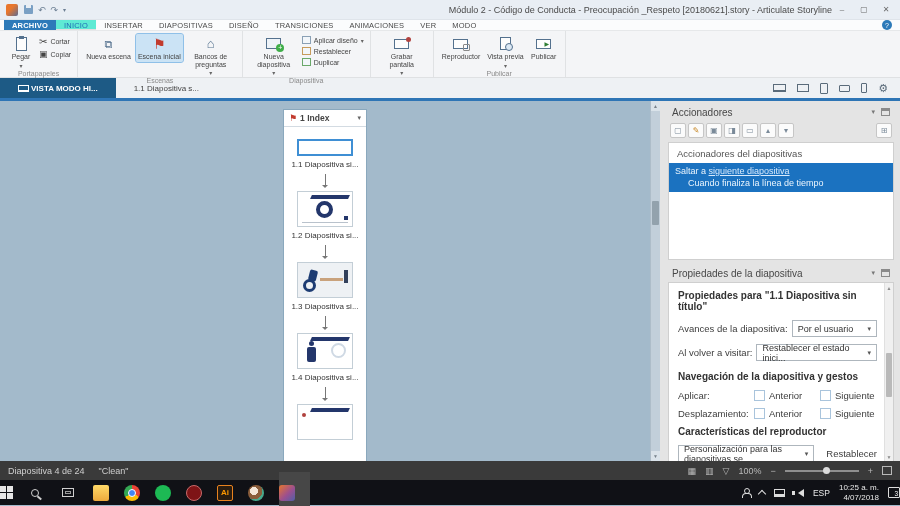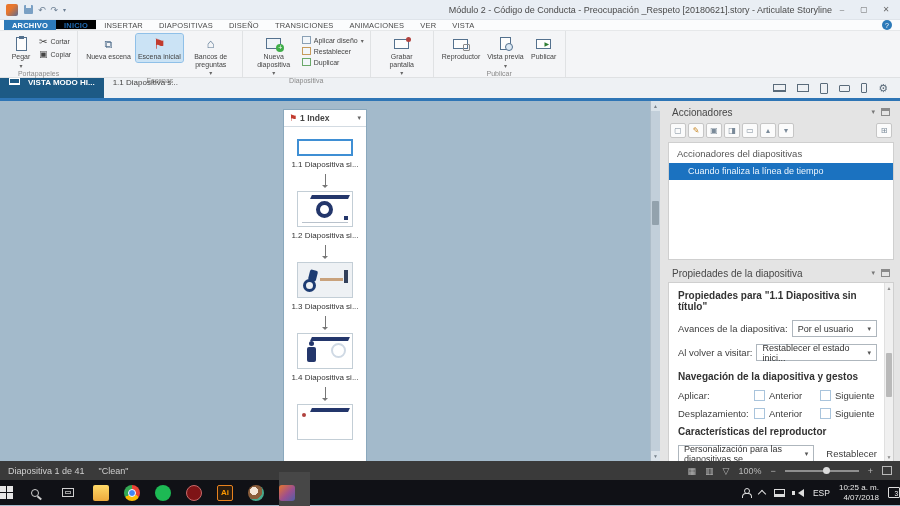--- a/index.html
+++ b/index.html
@@ -13,21 +13,21 @@
   .icsave{width:9px;height:9px;background:#7aa0c4;position:relative;border-radius:1px}
   .icsave::after{content:"";position:absolute;top:0;left:2px;width:5px;height:3px;background:#e9eef4}
   .tb-title{flex:1;text-align:right;font-size:9px;color:#4a4a4a;white-space:nowrap;overflow:hidden;text-overflow:ellipsis}
   .winbtns{display:flex;gap:2px}
   .winbtn{width:20px;height:16px;display:flex;align-items:center;justify-content:center;font-size:8px;color:#6a6a6a}
 
   
   .tabrow{height:11px;background:#fbfcfd;display:flex;align-items:stretch;padding-left:4px;border-bottom:1px solid #e6e8ea}
   .rtab{padding:0 8px;font-size:7.5px;letter-spacing:.2px;color:#4a4a4a;display:flex;align-items:center}
   .rtab.file{background:#2d7ab9;color:#fff;font-weight:bold}
-  .rtab.active{color:#1f6cb5;font-weight:bold;background:#000000;box-shadow:0 -1px 0 #e0e0e0 inset}
+  .rtab.active{color:#1f6cb5;font-weight:normal;background:#5eead4;box-shadow:0 -1px 0 #e0e0e0 inset}
   .helpcirc{margin-left:auto;margin-right:8px;align-self:center;width:10px;height:10px;border-radius:50%;background:#2d7ab9;color:#fff;font-size:7px;display:flex;align-items:center;justify-content:center}
   .helpcirc::before{content:"?"}
 
   
   .ribbon{height:47px;background:#f4f5f7;display:flex;align-items:stretch;border-bottom:1px solid #dfe1e3}
   .rgroup{display:flex;flex-direction:column;border-right:1px solid #e0e2e4}
   .rbtns{flex:1;display:flex;align-items:flex-start;gap:3px;padding:3px 6px 0}
   .rglabel{font-size:7px;text-align:center;color:#8a8a8a;padding:0 4px 2px;min-height:9px}
   .bigbtn{min-width:30px;max-width:50px;display:flex;flex-direction:column;align-items:center;gap:1px;padding:1px 2px;border-radius:2px}
   .bigbtn.hl{background:#cbe3f5;outline:1px solid #8fc0e8}
@@ -51,21 +51,21 @@
   .i-player::after{content:"";position:absolute;right:-3px;bottom:-3px;width:5px;height:5px;border:1.5px solid #8a8a8a;border-radius:1px}
   .i-preview{width:11px;height:13px;border:1px solid #54718e;position:relative;background:#fdfdfd}
   .i-preview::after{content:"";position:absolute;right:-3px;bottom:-2px;width:6px;height:6px;border:1.5px solid #54718e;border-radius:50%;background:#dce9f5}
   .i-publish{width:15px;height:10px;border:1px solid #54718e;position:relative;background:#fdfdfd}
   .i-publish::after{content:"▶";font-size:6px;color:#2e7d32;position:absolute;right:1px;top:0}
   .si{width:9px;height:8px;border:1px solid #8aa0b5;display:inline-block;background:#f2f6fa}
   .si.green{border-color:#6aa86a}.si.orange{border-color:#c79b5c}
 
   
   .doctabs{height:20px;background:#eef1f4;display:flex;align-items:stretch}
-  .dtab{display:flex;gap:8px;padding:0 9px;font-size:8px;color:#444}
+  .dtab{display:flex;align-items:center;gap:2px;padding:0 18px;font-size:8px;color:#444}
   .dtab.active{background:#1d5a85;color:#fff;font-weight:bold}
   .laptopic{width:11px;height:7px;border:1px solid currentColor;border-bottom:2px solid currentColor}
   .devrow{margin-left:auto;display:flex;align-items:center;gap:11px;padding-right:12px;color:#5a6b7a}
   .shape{display:inline-block}
   .sh-laptop{width:13px;height:8px;border:1px solid #5a6b7a;border-bottom:2px solid #5a6b7a}
   .sh-monitor{width:12px;height:8px;border:1px solid #5a6b7a}
   .sh-tabv{width:8px;height:11px;border:1px solid #5a6b7a;border-radius:1px}
   .sh-tabh{width:11px;height:7px;border:1px solid #5a6b7a;border-radius:1px}
   .sh-phone{width:6px;height:10px;border:1px solid #5a6b7a;border-radius:1px}
   .sh-gear::before{content:"⚙";font-size:11px;color:#5a6b7a}
@@ -204,21 +204,21 @@
 <div class="tabrow">
   <span id="rtabs" style="display:flex">
       <span class="rtab file">ARCHIVO</span>
       <span class="rtab active">INICIO</span>
       <span class="rtab">INSERTAR</span>
       <span class="rtab">DIAPOSITIVAS</span>
       <span class="rtab">DISEÑO</span>
       <span class="rtab">TRANSICIONES</span>
       <span class="rtab">ANIMACIONES</span>
       <span class="rtab">VER</span>
-      <span class="rtab">VISTA</span>
+      <span class="rtab">MODO</span>
     </span>
   <span class="helpcirc"></span>
 </div>
 
 <div class="ribbon" id="ribbon">
     <div class="rgroup">
       <div class="rbtns">
         <span class="bigbtn">
           <span class="bicon">
             <span class="i-paste"></span>
@@ -412,20 +412,23 @@
         <span class="tgbtn">▣</span>
         <span class="tgbtn">◨</span>
         <span class="tgbtn">▭</span>
         <span class="tgbtn">▴</span>
         <span class="tgbtn">▾</span>
         <span class="tgbtn spacer">⊞</span>
       </div>
       <div class="tgbody">
         <div class="tgsection">Accionadores del diapositivas</div>
         <div class="tgitem">
+          <div>
+            <span>Saltar a </span><span class="tglink">siguiente diapositiva</span>
+          </div>
           <div class="tgcond">Cuando finaliza la línea de tiempo</div>
         </div>
       </div>
     </div>
 
     <div class="panel props">
       <div class="phead">
         <span class="ptitle">Propiedades de la diapositiva</span>
         <span class="pcaret">▾</span>
         <span class="pinic"></span>
@@ -492,21 +495,21 @@
           <span class="vs-up">▲</span>
           <span class="vs-th"></span>
           <span class="vs-dn">▼</span>
         </div>
       </div>
     </div>
   </div>
 </div>
 
 <div class="statusbar">
-  <span>Diapositiva 1 de 41</span>
+  <span>Diapositiva 4 de 24</span>
   <span>"Clean"</span>
   <span class="st-right">
     <span class="stic">▦</span>
     <span class="stic">▥</span>
     <span class="stic">▽</span>
     <span>100%</span>
     <span class="stic">−</span>
     <span class="sl">
         <span class="slth"></span>
       </span>

